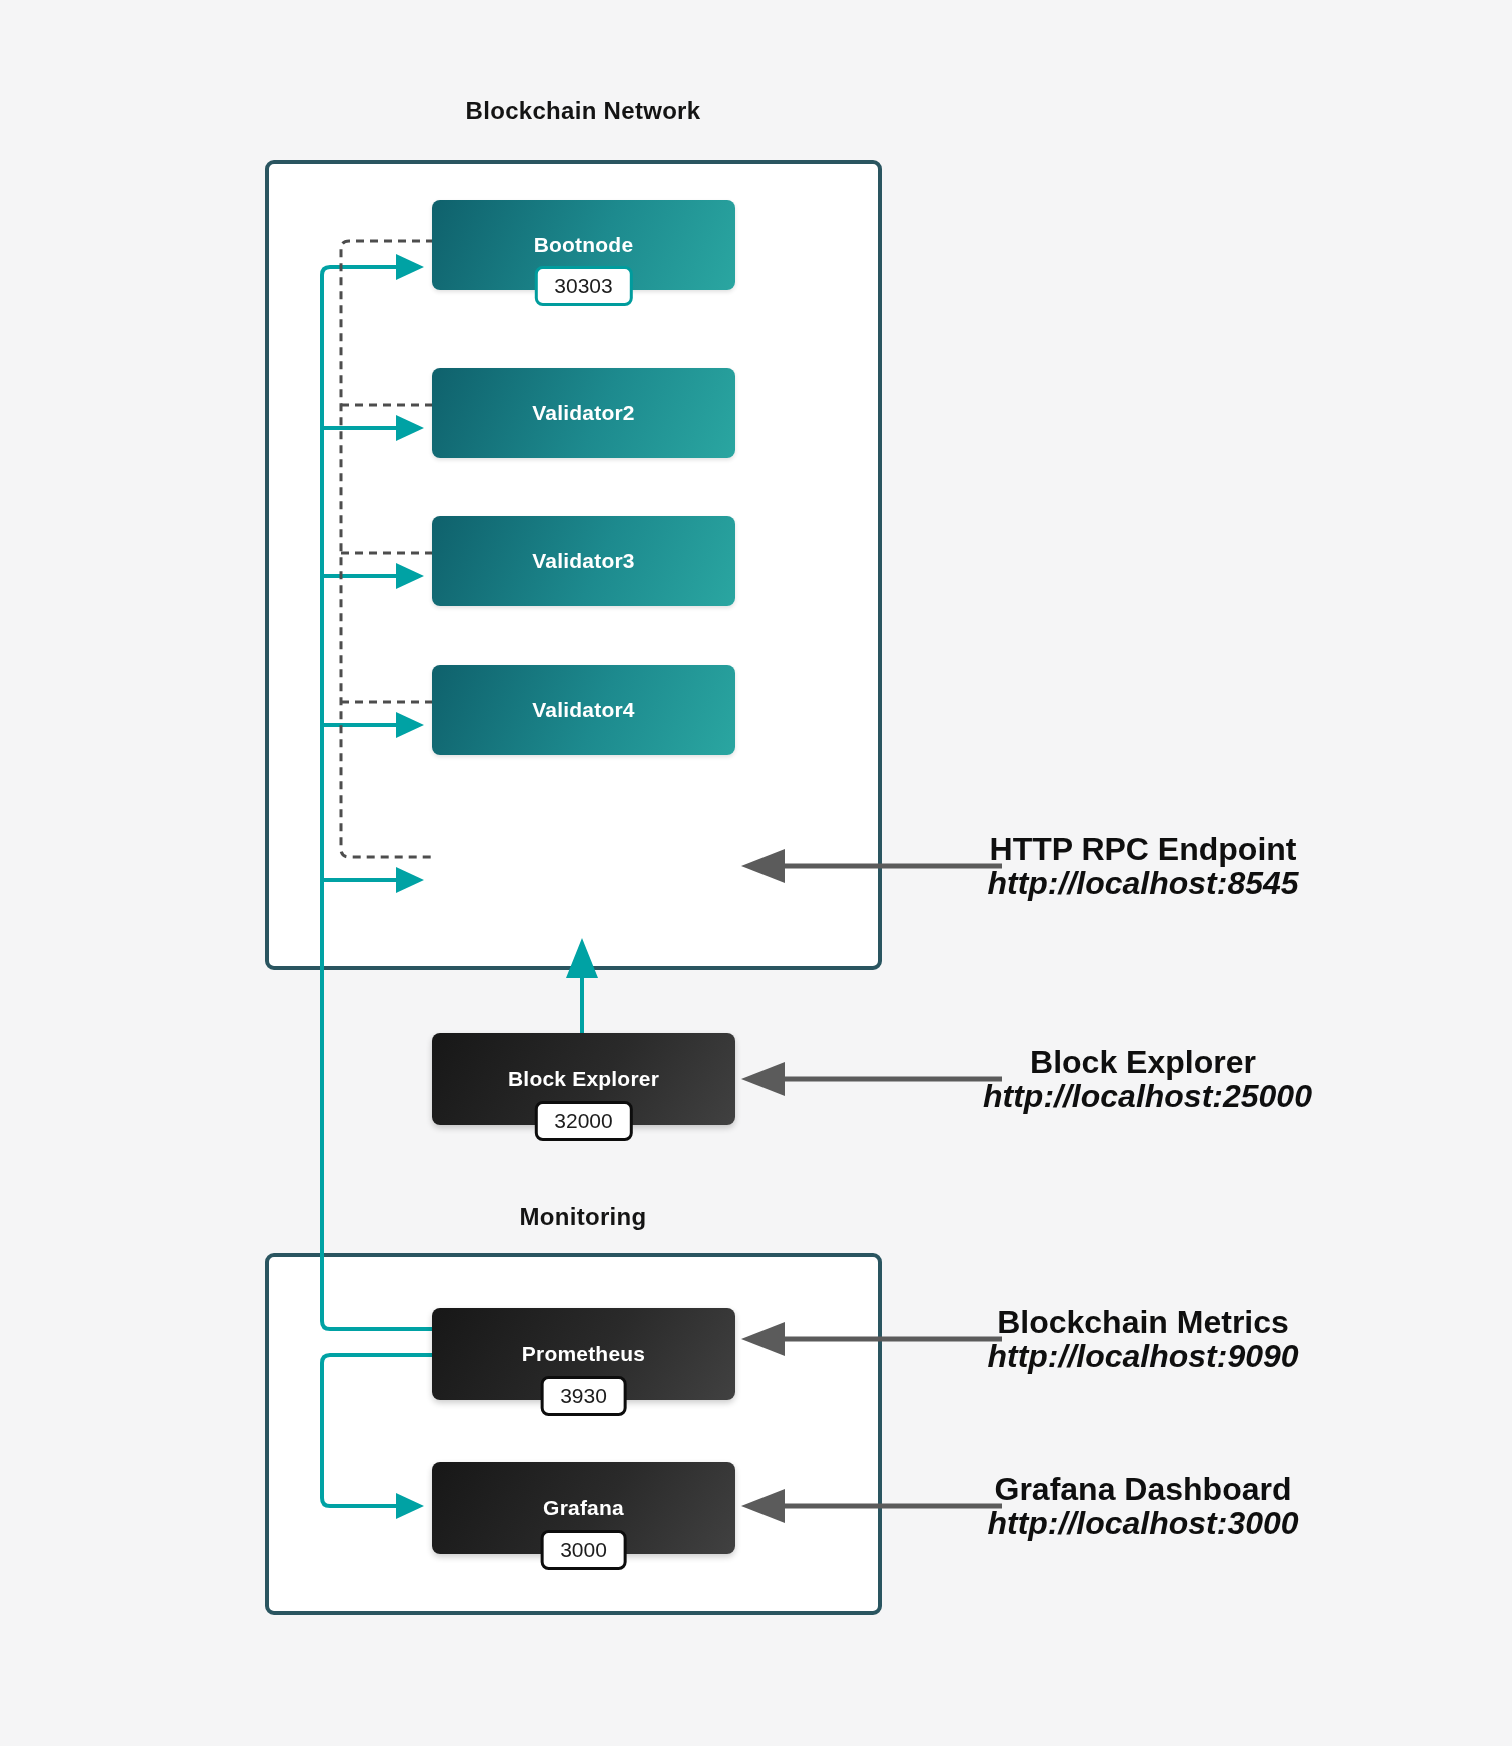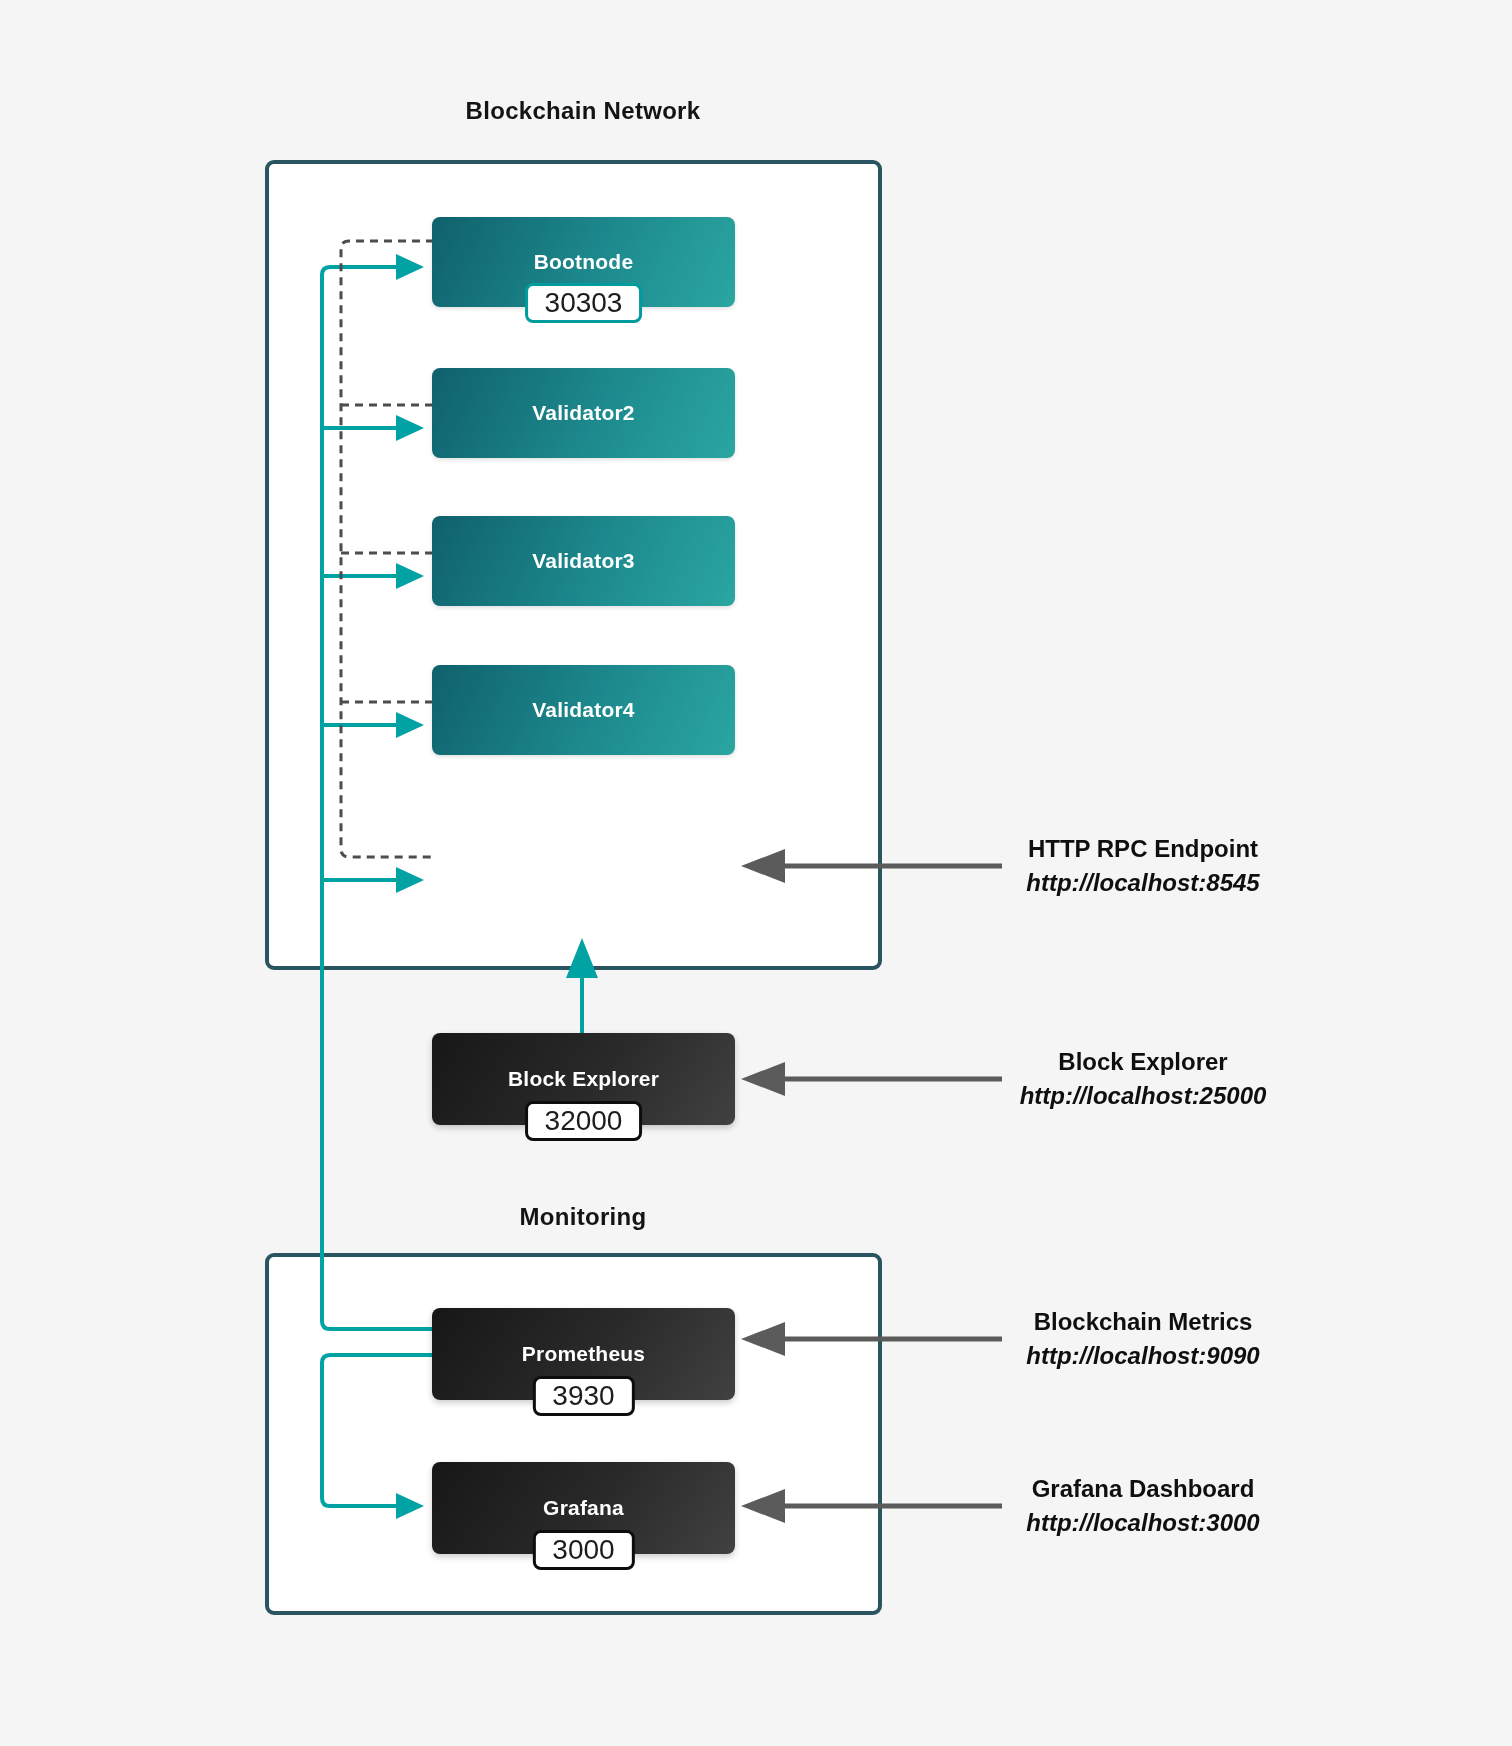--- a/index.html
+++ b/index.html
@@ -32,32 +32,32 @@
     box-shadow:0 3px 6px rgba(0,0,0,.2);
     height:92px;
   }
   .node-label{
     color:#ffffff;font-size:21px;font-weight:bold;letter-spacing:.2px;
   }
   .port-badge{
     position:absolute;left:50%;bottom:-16px;transform:translateX(-50%);
     background:#ffffff;border-radius:8px;height:40px;box-sizing:border-box;
     display:flex;align-items:center;justify-content:center;
-    padding:8px 17px;font-size:28px;color:#1c1c1c;white-space:nowrap;z-index:4;
+    padding:8px 17px;font-size:21px;color:#1c1c1c;white-space:nowrap;z-index:4;
   }
   .port-badge.teal{border:3px solid #009c9d;}
   .port-badge.dark{border:3px solid #0d0d0d;}
   .hidden-label{
     position:absolute;z-index:4;width:303px;text-align:center;
     color:#ffffff;font-size:21px;font-weight:bold;height:22px;line-height:22px;
     pointer-events:none;
   }
   .annotation{
     position:absolute;z-index:5;width:320px;text-align:center;
-    color:#0f0f0f;font-size:24px;font-weight:bold;line-height:34px;
+    color:#0f0f0f;font-size:32px;font-weight:bold;line-height:34px;
   }
   .annotation .url{font-style:italic;}
 </style>
 </head>
 <body>
 
 <div class="canvas">
 
   <div class="section-title" style="left:433px;top:97px;width:300px;">Blockchain Network</div>
   <div class="section-title" style="left:433px;top:1203px;width:300px;">Monitoring</div>
@@ -100,21 +100,21 @@
       <path d="M783 1506 H1002"></path>
     </g>
     <g fill="#5b5b5b" stroke="none">
       <polygon points="741,866 785,849 785,883"></polygon>
       <polygon points="741,1079 785,1062 785,1096"></polygon>
       <polygon points="741,1339 785,1322 785,1356"></polygon>
       <polygon points="741,1506 785,1489 785,1523"></polygon>
     </g>
   </svg>
 
-  <div class="node teal" style="left:432px;top:217px;">
+  <div class="node teal" style="left:432px;top:200px;">
     <span class="node-label">Bootnode</span>
     <span class="port-badge teal">30303</span>
   </div>
   <div class="node teal" style="left:432px;top:368px;">
     <span class="node-label">Validator2</span>
   </div>
 
   <div class="hidden-label" style="left:432px;top:471px;">Validator1</div>
   <div class="node teal" style="left:432px;top:516px;">
     <span class="node-label">Validator3</span>

